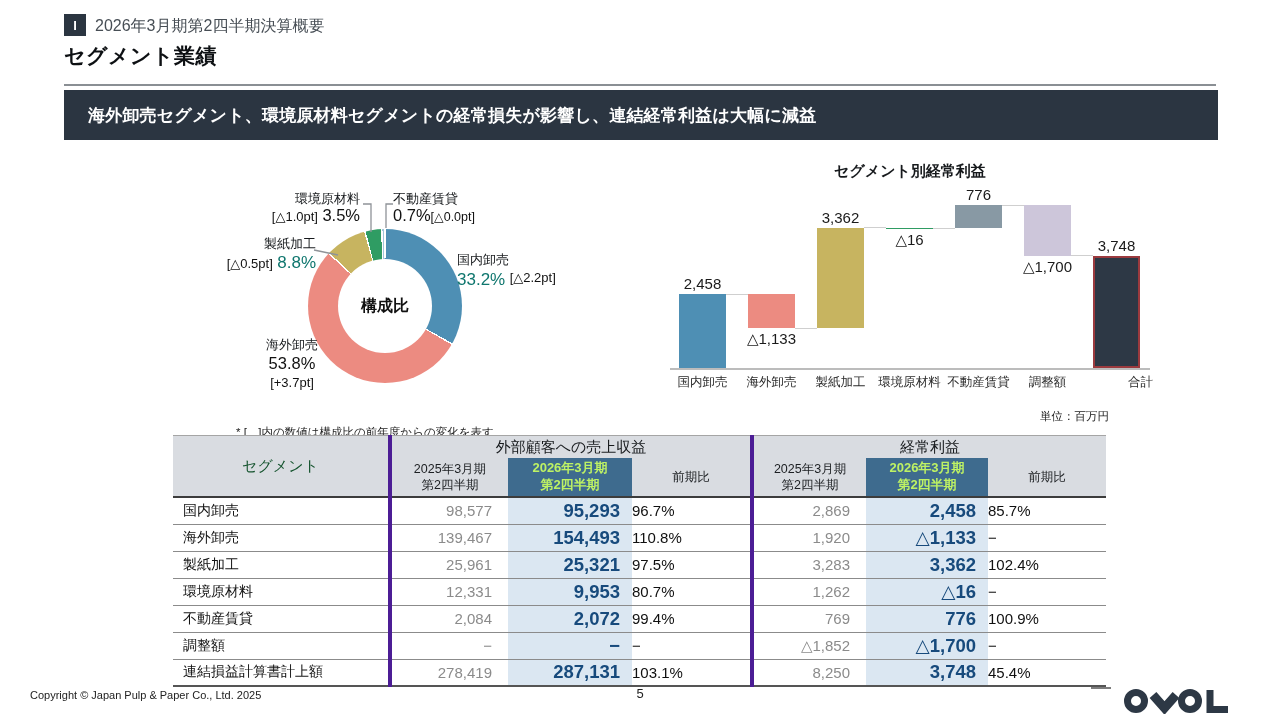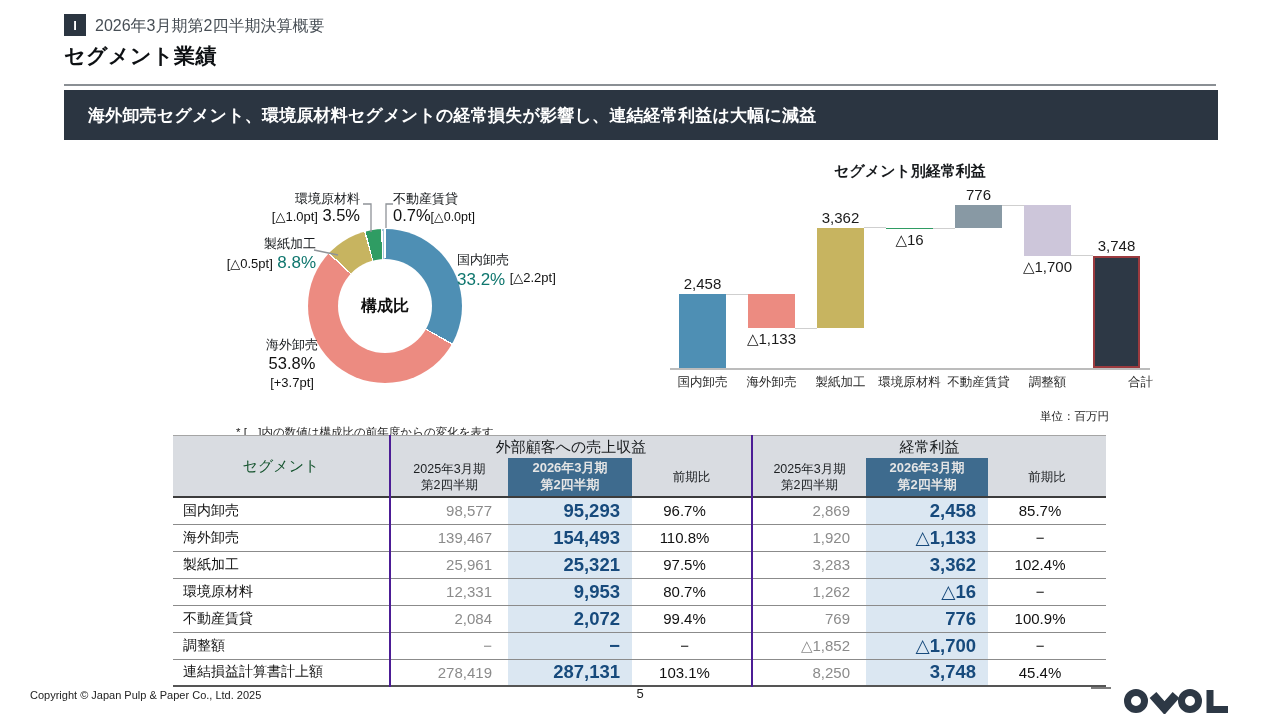--- a/index.html
+++ b/index.html
@@ -58,29 +58,29 @@
   
   .seg-table{left:173px;top:435px;width:933px;}
   table{border-collapse:collapse;width:933px;table-layout:fixed;
     border-top:1px solid #a5a5a5;border-bottom:2px solid #555;}
   th,td{padding:0;font-weight:normal;}
   .h1 th{height:22px;}
   .h2 th{height:38px;}
   .th-seg{background:var(--header-gray);font-size:15px;color:#14532d;}
   .th-group{background:var(--header-gray);font-size:15px;color:#16191c;}
   .th-sub{background:var(--header-gray);font-size:12.5px;line-height:1.3;color:#1c1f22;}
-  .th-curr{background:var(--steel-blue);color:#e5e5e5;font-weight:bold;font-size:13px;}
-  .v-div{border-left:2px solid #4c1d95;}
+  .th-curr{background:var(--steel-blue);color:#bef264;font-weight:bold;font-size:13px;}
+  .v-div{border-left:4px solid #4c1d95;}
   thead tr.h2{border-bottom:2px solid #3c3c3c;}
   tbody tr{border-bottom:1px solid #8b8b8b;height:27px;}
   td.c-label{font-size:14px;padding-left:10px;color:#121212;}
   td.c-prev{font-size:15px;color:var(--prev-val);text-align:right;padding-right:16px;}
   td.c-curr{font-size:18.5px;font-weight:bold;color:var(--hl-val);background:var(--hl-col);
     text-align:right;padding-right:12px;}
-  td.c-yoy{font-size:15px;color:#101010;text-align:center;padding-right:14px;}
+  td.c-yoy{font-size:15px;color:#101010;text-align:left;padding-right:14px;}
 
   
   .copyright{left:30px;top:689px;font-size:11px;color:#222;}
   .page-num{left:600px;top:686px;width:80px;text-align:center;font-size:13px;color:#222;}
   .logo-tick{left:1091px;top:687px;width:20px;height:2px;background:#7d7d7d;}
 </style>
 </head>
 <body style="--banner-bg: #2b3541; --header-gray: #d9dce1; --steel-blue: #3e6b8e; --hl-col: #dbe7f2; --hl-val: #174a7c; --prev-val: #8b8b8b;">
 
 <div class="abs kicker-badge">I</div>

